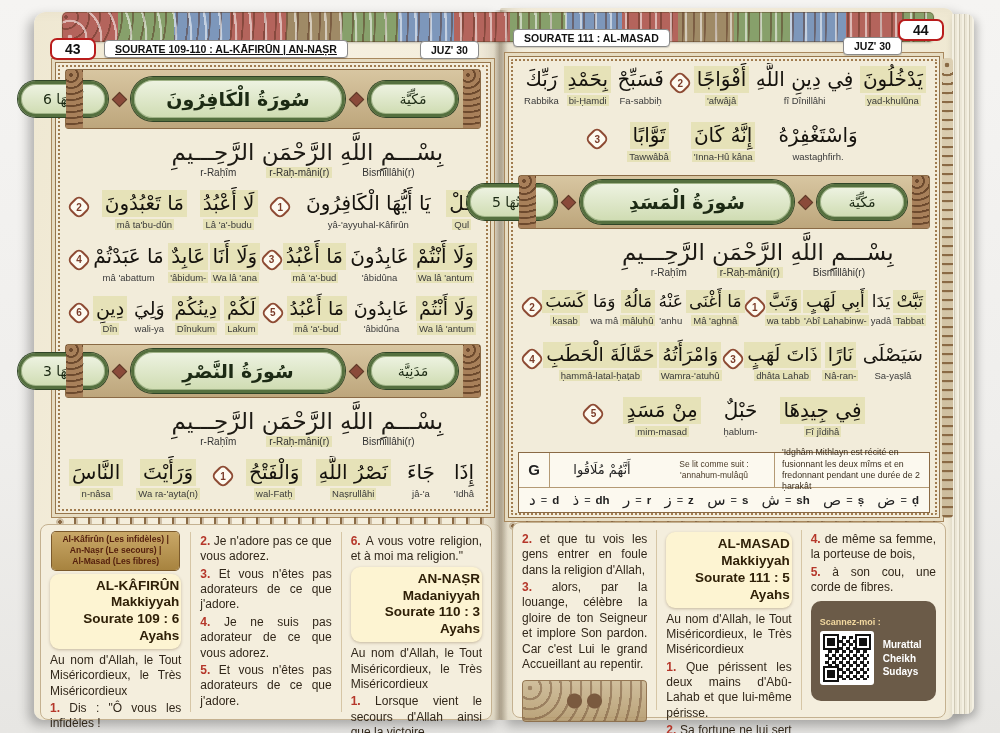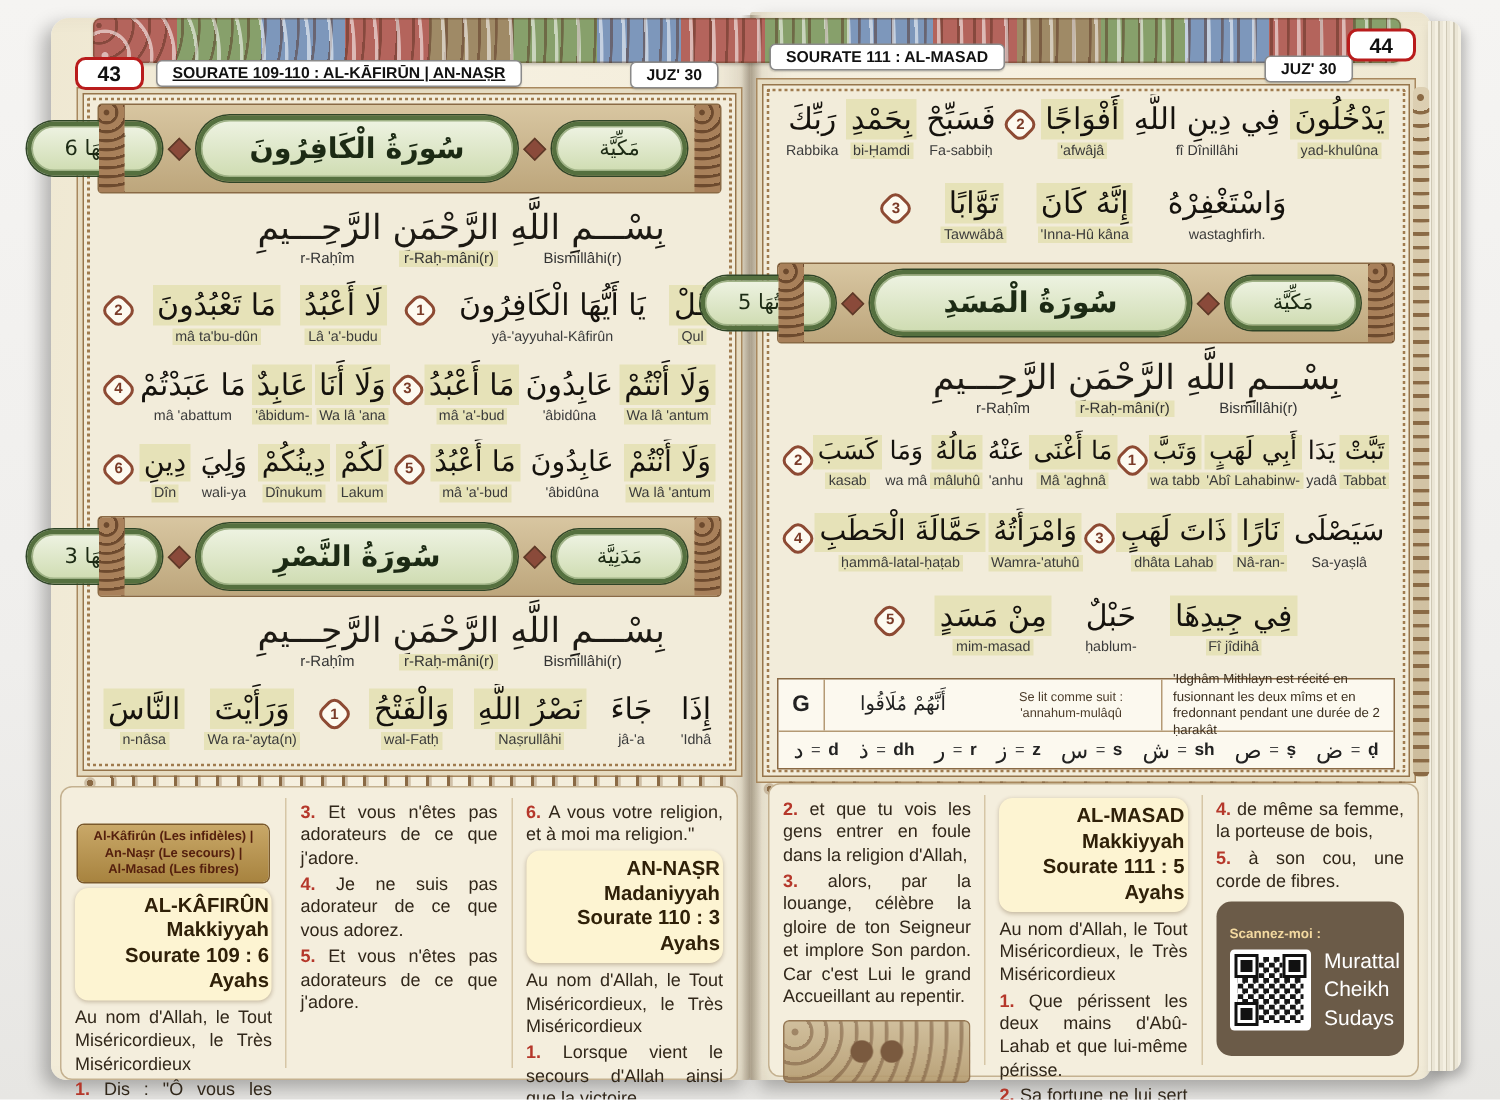--- a/index.html
+++ b/index.html
@@ -114,21 +114,21 @@
   .lg .ll{font-size:11.5px;font-weight:bold;}
   
   .trans{position:absolute;z-index:5;background:#f4eedd;border:1px solid #c4b190;border-radius:8px;
     display:flex;padding:7px 9px;gap:9px;box-sizing:border-box;}
   #transL{left:40px;top:524px;width:452px;height:196px;}
   #transR{left:512px;top:522px;width:434px;height:196px;}
   .tcol{flex:1;min-width:0;}
   .tcol + .tcol{border-left:1px solid #d6c6a6;padding-left:9px;}
   .fp{font-size:12px;line-height:1.28;margin:2px 0;text-align:justify;color:#31271a;}
   .fp .vn{color:#b5372a;font-weight:bold;font-style:normal;}
-  .banner{background:linear-gradient(#c9a868,#a7833f);border-radius:4px;padding:2px 4px;margin:18px 2px 4px;
+  .banner{background:linear-gradient(#c9a868,#a7833f);border-radius:4px;padding:2px 4px;margin:0 2px 4px;
     text-align:center;font-size:8.6px;font-weight:bold;color:#55200e;line-height:1.3;
     box-shadow:0 0 0 1px #7b5a2c;}
   .sbox{background:#fdf4d2;border-radius:9px;padding:4px 2px;text-align:right;margin:2px 0 4px;
     box-shadow:0 1px 3px rgba(90,60,20,.3);}
   .sbox div{font-weight:bold;color:#2f2008;font-size:13.5px;line-height:1.25;}
   .motif{height:42px;margin-top:8px;border-radius:4px;opacity:.9;
     background:
       radial-gradient(circle at 42% 50%, #6d4a2e 0 7px, transparent 8px),
       radial-gradient(circle at 58% 50%, #6d4a2e 0 7px, transparent 8px),
       repeating-radial-gradient(circle at 8px 8px, rgba(109,74,46,.55) 0 2px, transparent 2.6px 10px),
@@ -136,21 +136,21 @@
     box-shadow:inset 0 0 0 1px #8a6a45;}
   
   .qrbox{background:#6b5b48;border-radius:10px;padding:16px 9px;margin-top:6px;}
   .qrbox .lab{font-size:9px;font-weight:bold;color:#f3d9a0;margin-bottom:4px;}
   .qrrow{display:flex;gap:9px;align-items:center;}
   .qr{width:54px;height:54px;background:#fff;border-radius:3px;position:relative;flex:0 0 54px;}
   .qr .pix{position:absolute;inset:5px;background-image:repeating-conic-gradient(#161616 0% 25%, transparent 0% 50%);background-size:7px 7px;}
   .qr .f{position:absolute;width:12px;height:12px;border:2.5px solid #111;background:#fff;}
   .qr .f::after{content:"";position:absolute;inset:2px;background:#111;}
   .qr .f.tl{top:3px;left:3px;} .qr .f.tr{top:3px;right:3px;} .qr .f.bl{bottom:3px;left:3px;}
-  .qrt{font-size:14px;font-weight:normal;color:#fff;line-height:1.35;}
+  .qrt{font-size:10px;font-weight:bold;color:#fff;line-height:1.35;}
 </style>
 </head>
 <body>
 
 <div class="page left"></div>
 <div class="page right"></div>
 <div class="page-edges"></div>
 <div class="spine"></div>
 <div class="deco-top"></div>
 
@@ -548,20 +548,21 @@
         <div>Makkiyyah</div>
         <div>Sourate 109 : 6 Ayahs</div>
       </div>
     <div>
         <p class="fp">Au nom d'Allah, le Tout Miséricordieux, le Très Miséricordieux</p>
         <p class="fp"><b class="vn">1. </b>Dis : "Ô vous les infidèles !</p>
       </div>
   </div>
   <div class="tcol">
     <div>
+        <p class="fp"><b class="vn">2. </b>Je n'adore pas ce que vous adorez.</p>
         <p class="fp"><b class="vn">3. </b>Et vous n'êtes pas adorateurs de ce que j'adore.</p>
         <p class="fp"><b class="vn">4. </b>Je ne suis pas adorateur de ce que vous adorez.</p>
         <p class="fp"><b class="vn">5. </b>Et vous n'êtes pas adorateurs de ce que j'adore.</p>
       </div>
   </div>
   <div class="tcol">
     <div>
         <p class="fp"><b class="vn">6. </b>A vous votre religion, et à moi ma religion."</p>
       </div>
     <div class="sbox">

